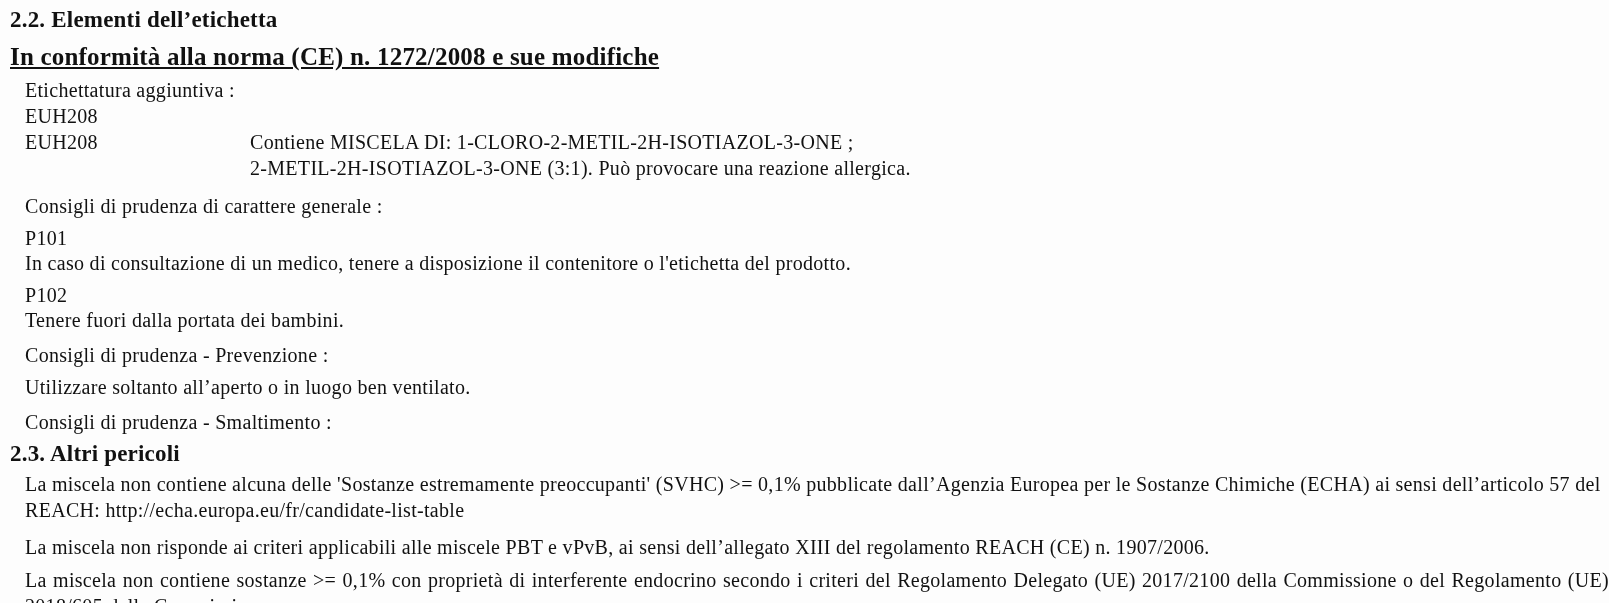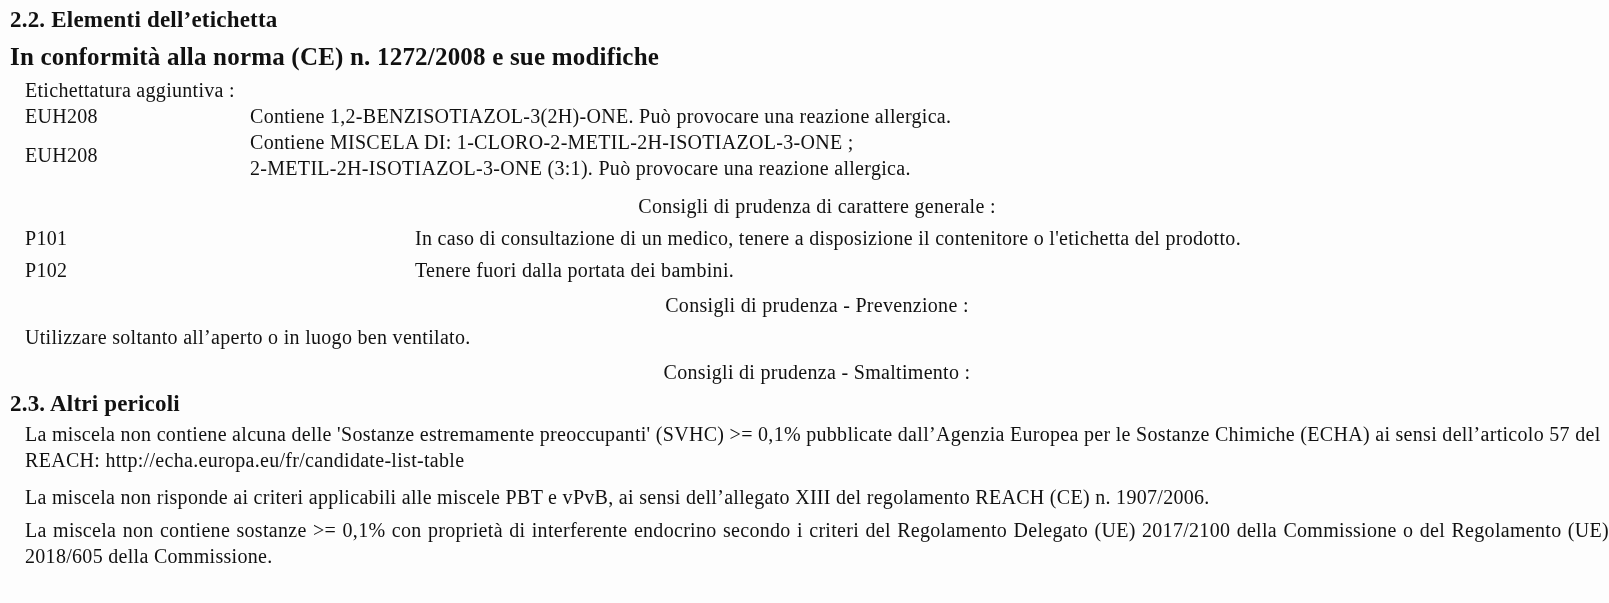--- a/index.html
+++ b/index.html
@@ -19,39 +19,40 @@
     font-size: 23px;
     line-height: 26px;
     letter-spacing: 0.2px;
   }
   .h-sub {
     font-weight: bold;
     font-size: 25px;
     line-height: 27px;
     margin-top: 10px;
     letter-spacing: 0.2px;
+    text-decoration: underline;
   }
 
   .content {
     padding-left: 15px;
     font-size: 20px;
     line-height: 26px;
     letter-spacing: 0.3px;
   }
 
   .label-line { margin-top: 7px; }
 
-  .row { display: flex; align-items: center; }
+  .row { display: flex; align-items: flex-start; }
   .row .code { flex: 0 0 auto; }
   .euh-code { width: 225px; }
   .p-code { width: 390px; }
   .row .text { flex: 1 1 auto; }
 
-  .group-heading { margin-top: 12px; text-align: center; }
-  .p-row { margin-top: 7px; line-height: 25px; }
+  .group-heading { margin-top: 12px; }
+  .p-row { margin-top: 7px; line-height: 25px; flex-direction: column; }
   .gh-next { margin-top: 9px; }
 
   .title-23 { margin-top: 6px; }
 
   .para { margin-top: 11px; line-height: 26px; }
   .para.first { margin-top: 4px; }
   .para.justify { text-align: justify; margin-top: 7px; }
 </style>
 </head>
 <body>
@@ -61,21 +62,20 @@
   <div class="h-title">2.2. Elementi dell’etichetta</div>
 
   <div class="h-sub">In conformità alla norma (CE) n. 1272/2008 e sue modifiche</div>
 
   <div class="content">
 
     <div class="label-line">Etichettatura aggiuntiva :</div>
 
     <div class="row">
       <span class="code euh-code">EUH208</span>
-      <span class="text">Contiene 1,2-BENZISOTIAZOL-3(2H)-ONE. Può provocare una reazione allergica.</span>
     </div>
 
     <div class="row">
       <span class="code euh-code">EUH208</span>
       <span class="text">
         <span style="display:block;">Contiene MISCELA DI: 1-CLORO-2-METIL-2H-ISOTIAZOL-3-ONE ;</span>
         <span style="display:block;">2-METIL-2H-ISOTIAZOL-3-ONE (3:1). Può provocare una reazione allergica.</span>
       </span>
     </div>
 

